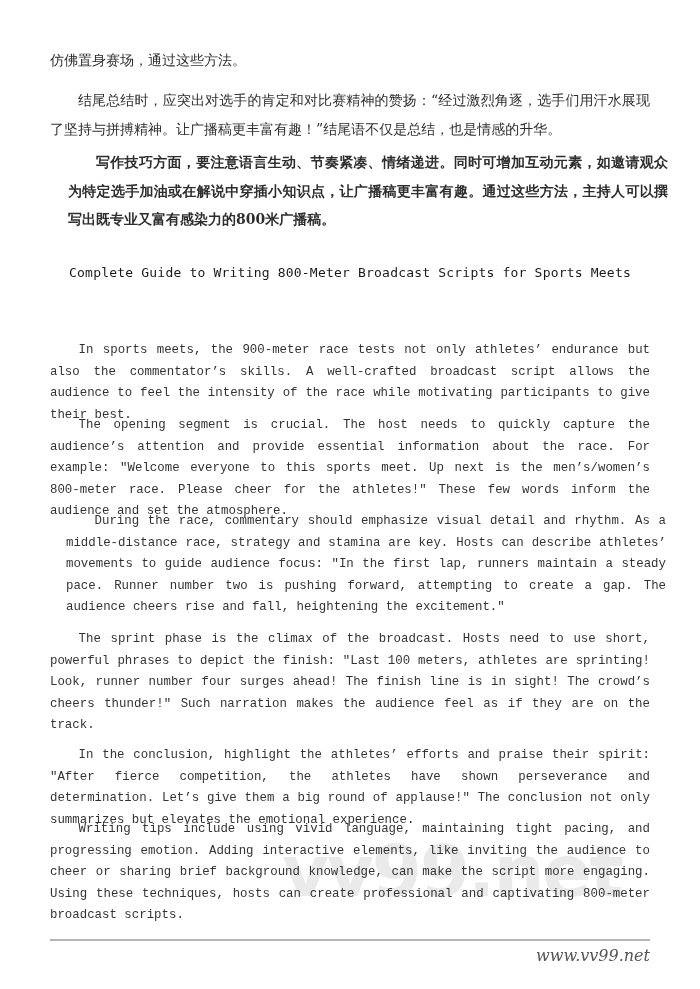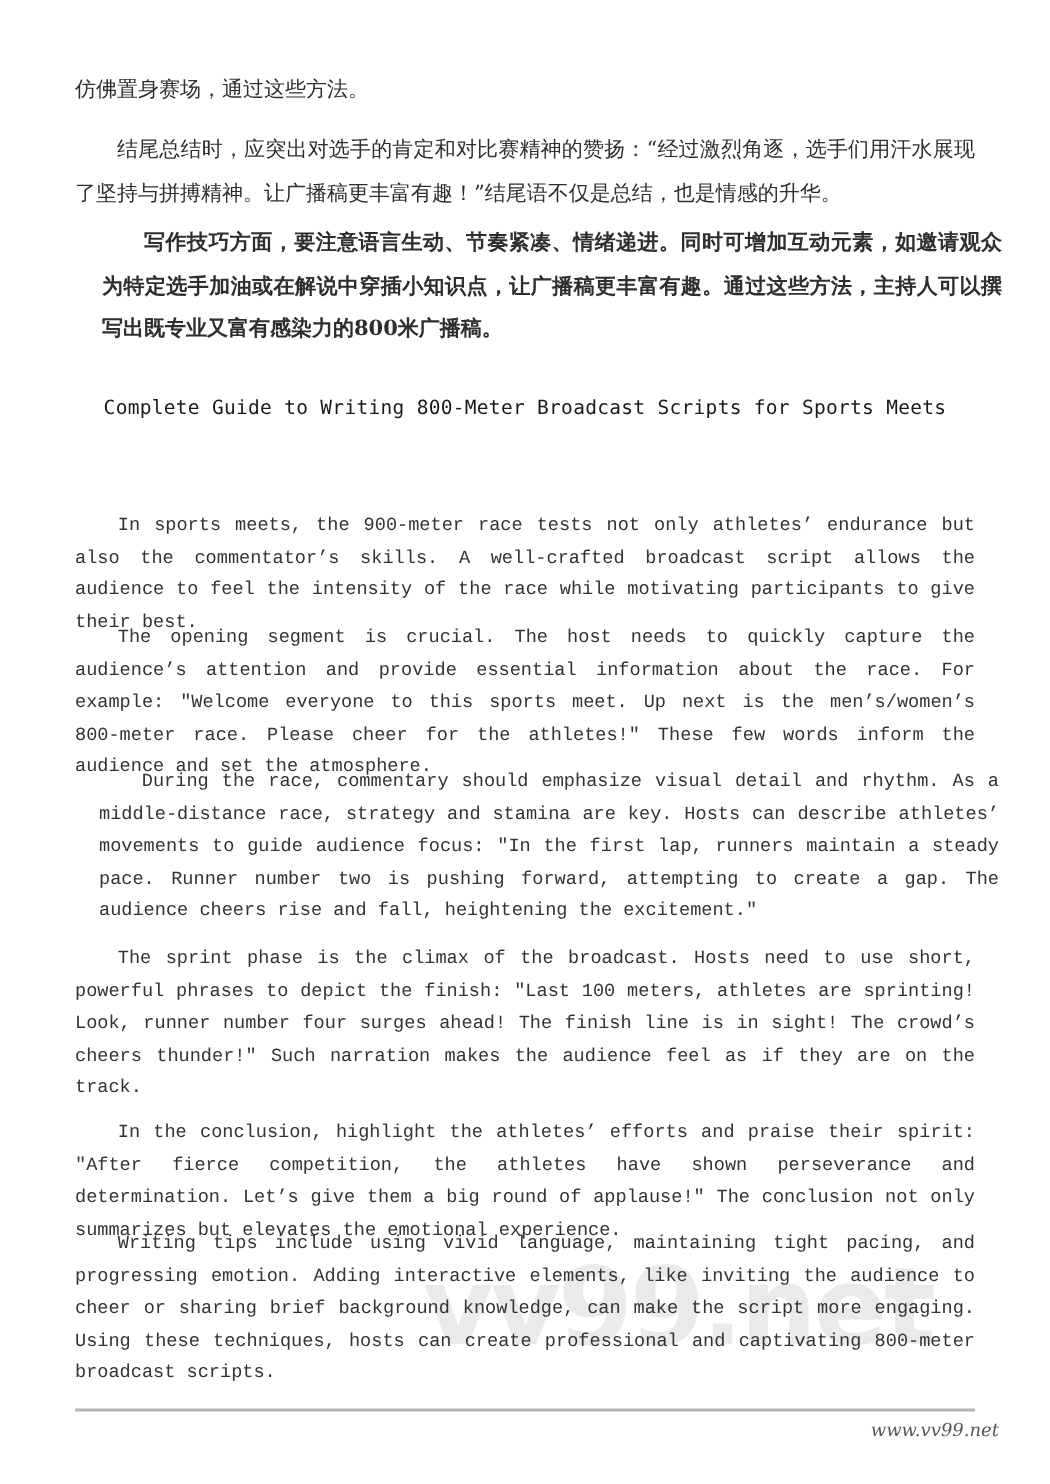--- a/index.html
+++ b/index.html
@@ -45,23 +45,23 @@
       font-weight: bold; font-size: 72px; line-height: 90px;
       color: rgba(200,200,200,0.38); letter-spacing: -2px;
       pointer-events: none; z-index: 0;
     }
     .en-para, .title, .cn-para { z-index: 1; }
     .footer-rule {
       position: absolute; left: 50px; top: 939px; width: 600px; height: 2px;
       background: #b5b5b5;
     }
     .footer-url {
-      position: absolute; right: 34px; top: 946px;
+      position: absolute; right: 50px; top: 946px;
       font-family: "DejaVu Serif", "Liberation Serif", serif;
-      font-style: italic; font-size: 12px; color: #555555;
+      font-style: italic; font-size: 16px; color: #555555;
     }
   </style>
 </head>
 <body>
 
 <div class="watermark">vv99.net</div>
 
 <div class="page">
   <p id="cn1" class="cn-para">仿佛置身赛场，通过这些方法。</p>
   <p id="cn2" class="cn-para indent">结尾总结时，应突出对选手的肯定和对比赛精神的赞扬：“经过激烈角逐，选手们用汗水展现了坚持与拼搏精神。让广播稿更丰富有趣！”结尾语不仅是总结，也是情感的升华。</p>

